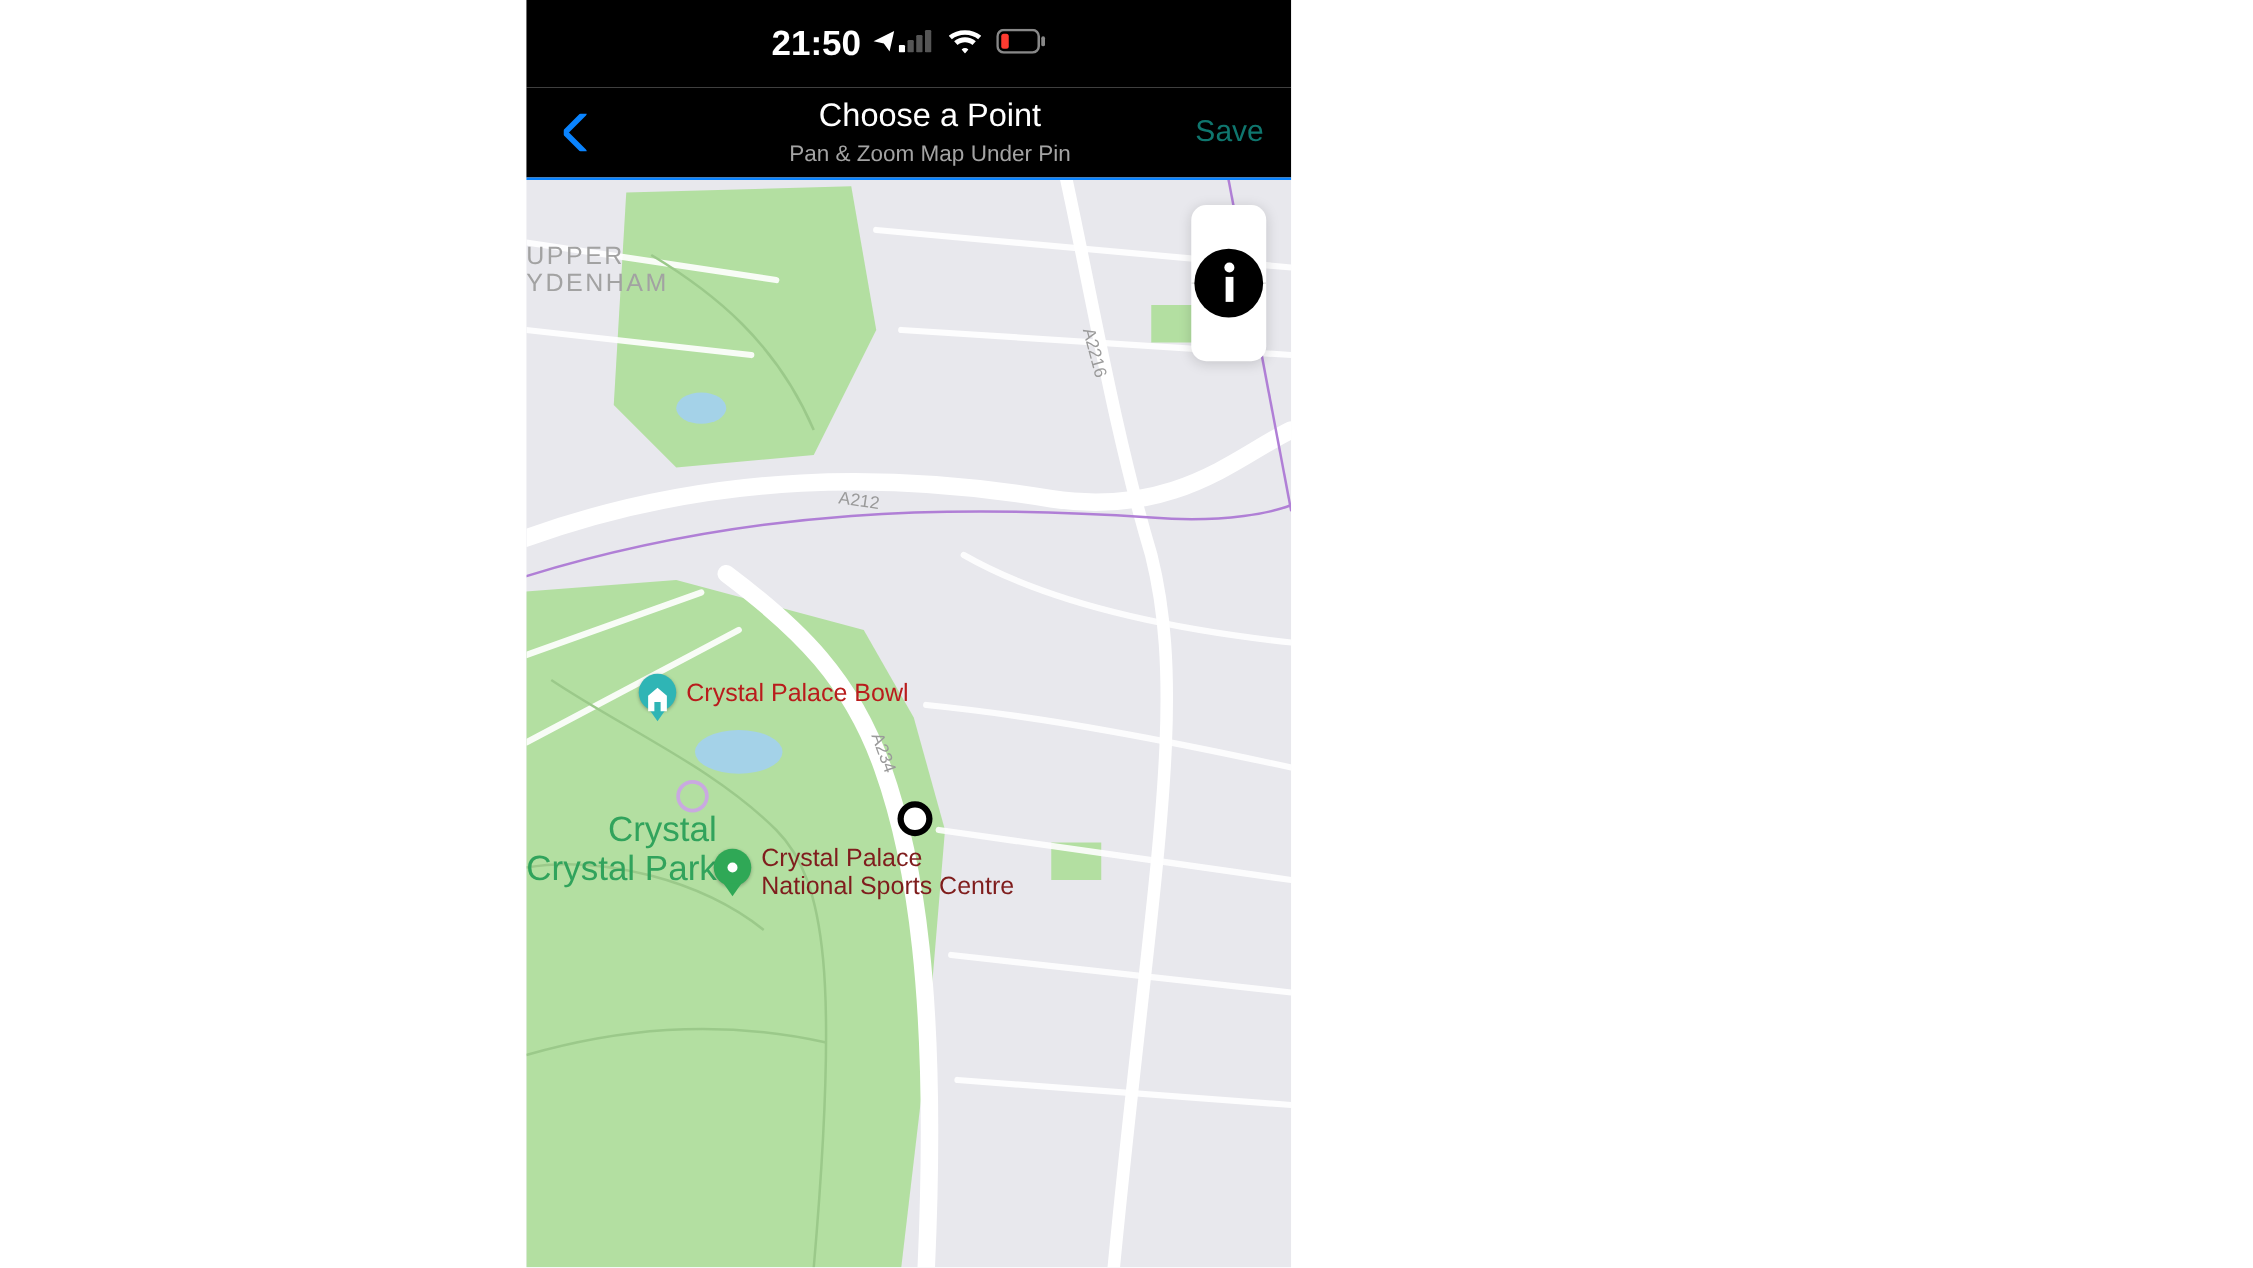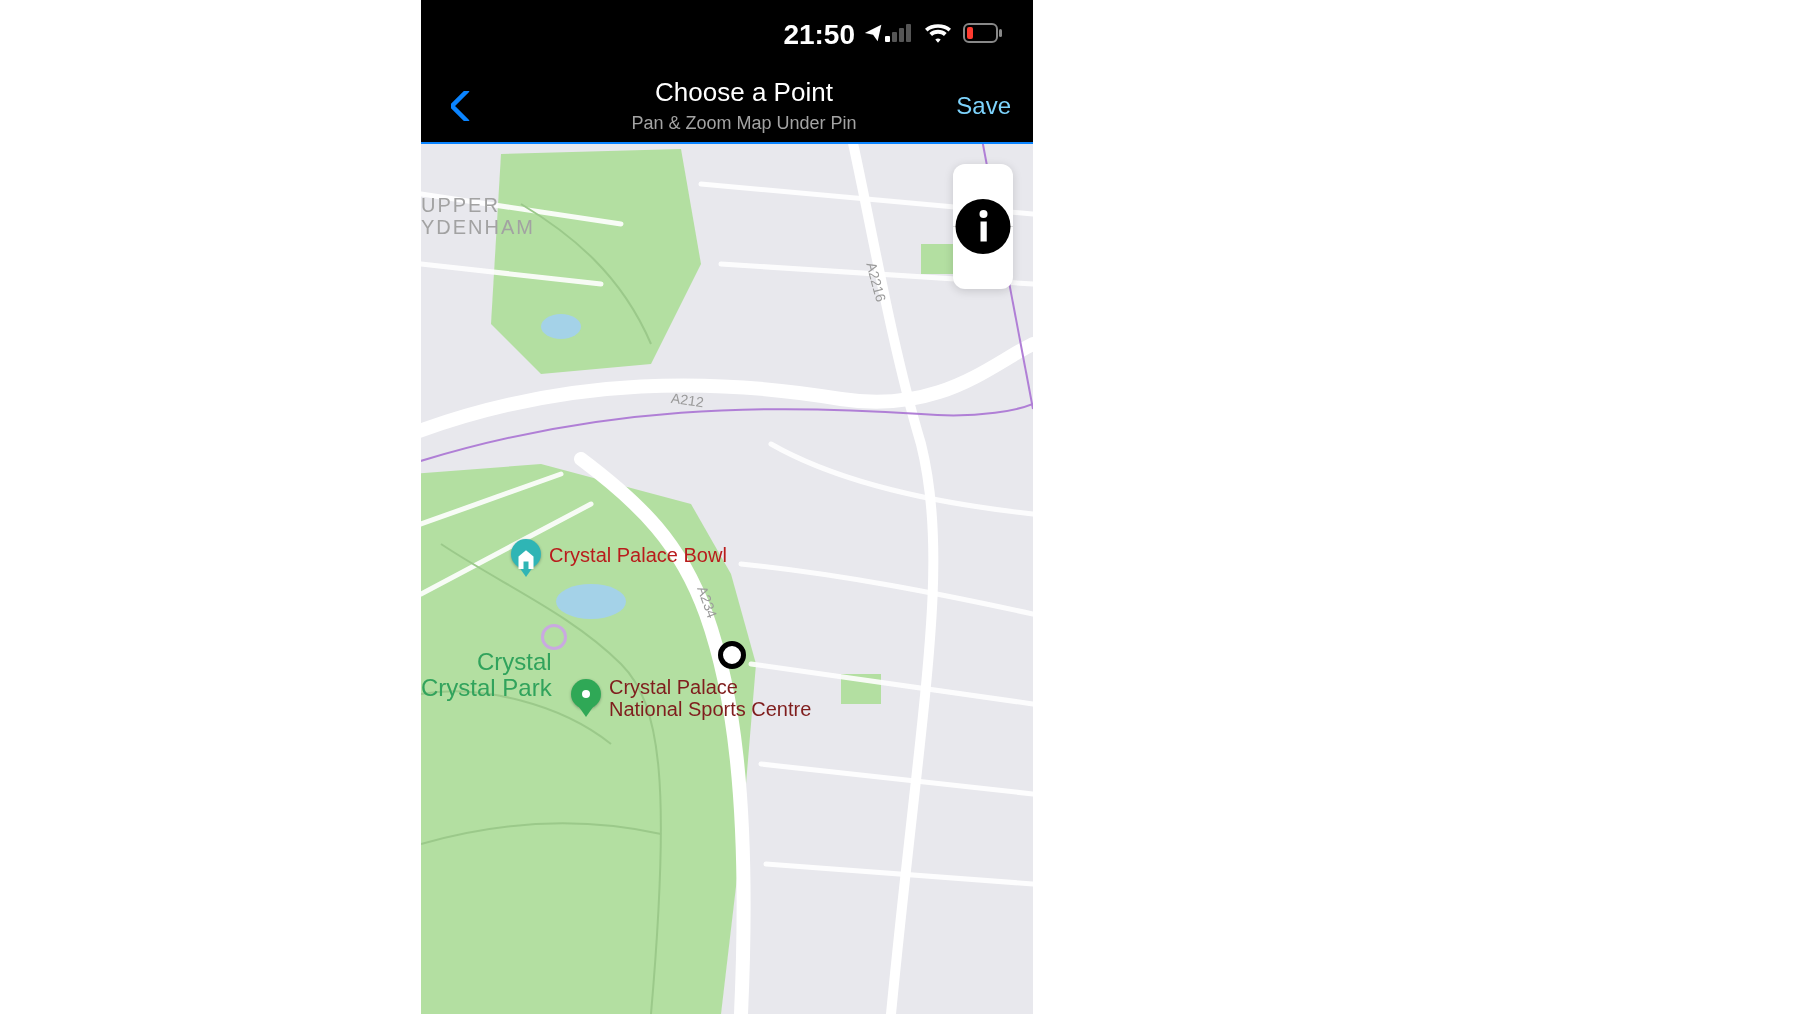--- a/index.html
+++ b/index.html
@@ -1,31 +1,31 @@
 <!DOCTYPE html>
 <html><head>
 <meta charset="utf-8">
 <style>
   html,body{margin:0;padding:0;width:1802px;height:1014px;background:#fff;font-family:-apple-system,Helvetica,Arial,sans-serif;}
   .phone{position:absolute;left:421px;top:0;width:612px;height:1014px;overflow:hidden;}
-  .status-bar{position:absolute;left:0;top:0;right:0;height:70px;background:#000;color:#fff;display:flex;align-items:center;padding:0 30px;justify-content:flex-end;}
+  .status-bar{position:absolute;left:0;top:0;right:0;height:70px;background:#000;color:#fff;display:flex;align-items:center;padding:0 30px;justify-content:center;}
   .status-left{display:flex;align-items:center;gap:8px;font-size:28px;font-weight:600;}
   .status-right{display:flex;align-items:center;gap:12px;}
   .nav-bar{position:absolute;left:0;top:70px;right:0;height:72px;background:#000;color:#fff;display:flex;align-items:center;padding-left:34px;}
   .back{position:absolute;left:20px;top:50%;transform:translateY(-50%);width:40px;height:40px;display:flex;align-items:center;justify-content:center;cursor:pointer;}
   .titles{flex:1;text-align:center;display:flex;flex-direction:column;justify-content:center;}
   .title{font-size:26px;font-weight:500;line-height:1.1;}
   .subtitle{font-size:18px;color:#a3a3a3;margin-top:6px;}
-  .save{position:absolute;right:22px;top:50%;transform:translateY(-50%);font-size:24px;color:#7dd3fc;}
+  .save{position:absolute;right:22px;top:50%;transform:translateY(-50%);font-size:24px;color:#0f766e;}
   .blue-line{position:absolute;left:0;right:0;top:142px;height:2px;background:#0a84ff;}
   .map{position:absolute;left:0;top:144px;right:0;bottom:0;background:#e8e8ed;overflow:hidden;text-decoration:underline;}
   .map svg{position:absolute;inset:0;width:100%;height:100%;}
   .road-label{position:absolute;font-size:14px;color:#9a9a9a;font-weight:500;}
   .area-label{position:absolute;font-size:20px;color:#a2a2a2;font-weight:500;letter-spacing:2px;line-height:1.1;}
-  .park-label{position:absolute;font-size:24px;color:#31a35c;font-weight:500;line-height:1.1;}
+  .park-label{position:absolute;font-size:28px;color:#31a35c;font-weight:500;line-height:1.1;}
   .poi-label{position:absolute;font-size:20px;color:#b91c1c;font-weight:500;line-height:1.1;}
   .pin{position:absolute;width:30px;height:40px;}
   .pin .dot{width:30px;height:30px;border-radius:50%;box-shadow:0 1px 3px rgba(0,0,0,.3);display:flex;align-items:center;justify-content:center;}
   .pin .tip{width:0;height:0;border-left:7px solid transparent;border-right:7px solid transparent;margin:0 auto;margin-top:-2px;}
   .center-dot{position:absolute;width:18px;height:18px;border-radius:50%;background:#fff;border:5px solid #000;}
   .controls{position:absolute;right:20px;top:20px;width:60px;background:#fff;border-radius:12px;box-shadow:0 2px 10px rgba(0,0,0,.15);overflow:hidden;}
   .ctrl{height:62px;display:flex;align-items:center;justify-content:center;cursor:pointer;}
   .ctrl+ .ctrl{border-top:1px solid #ddd;}
   .station{position:absolute;display:flex;align-items:center;gap:2px;}
   .lake{position:absolute;background:#a4d2e8;border-radius:50%;}

